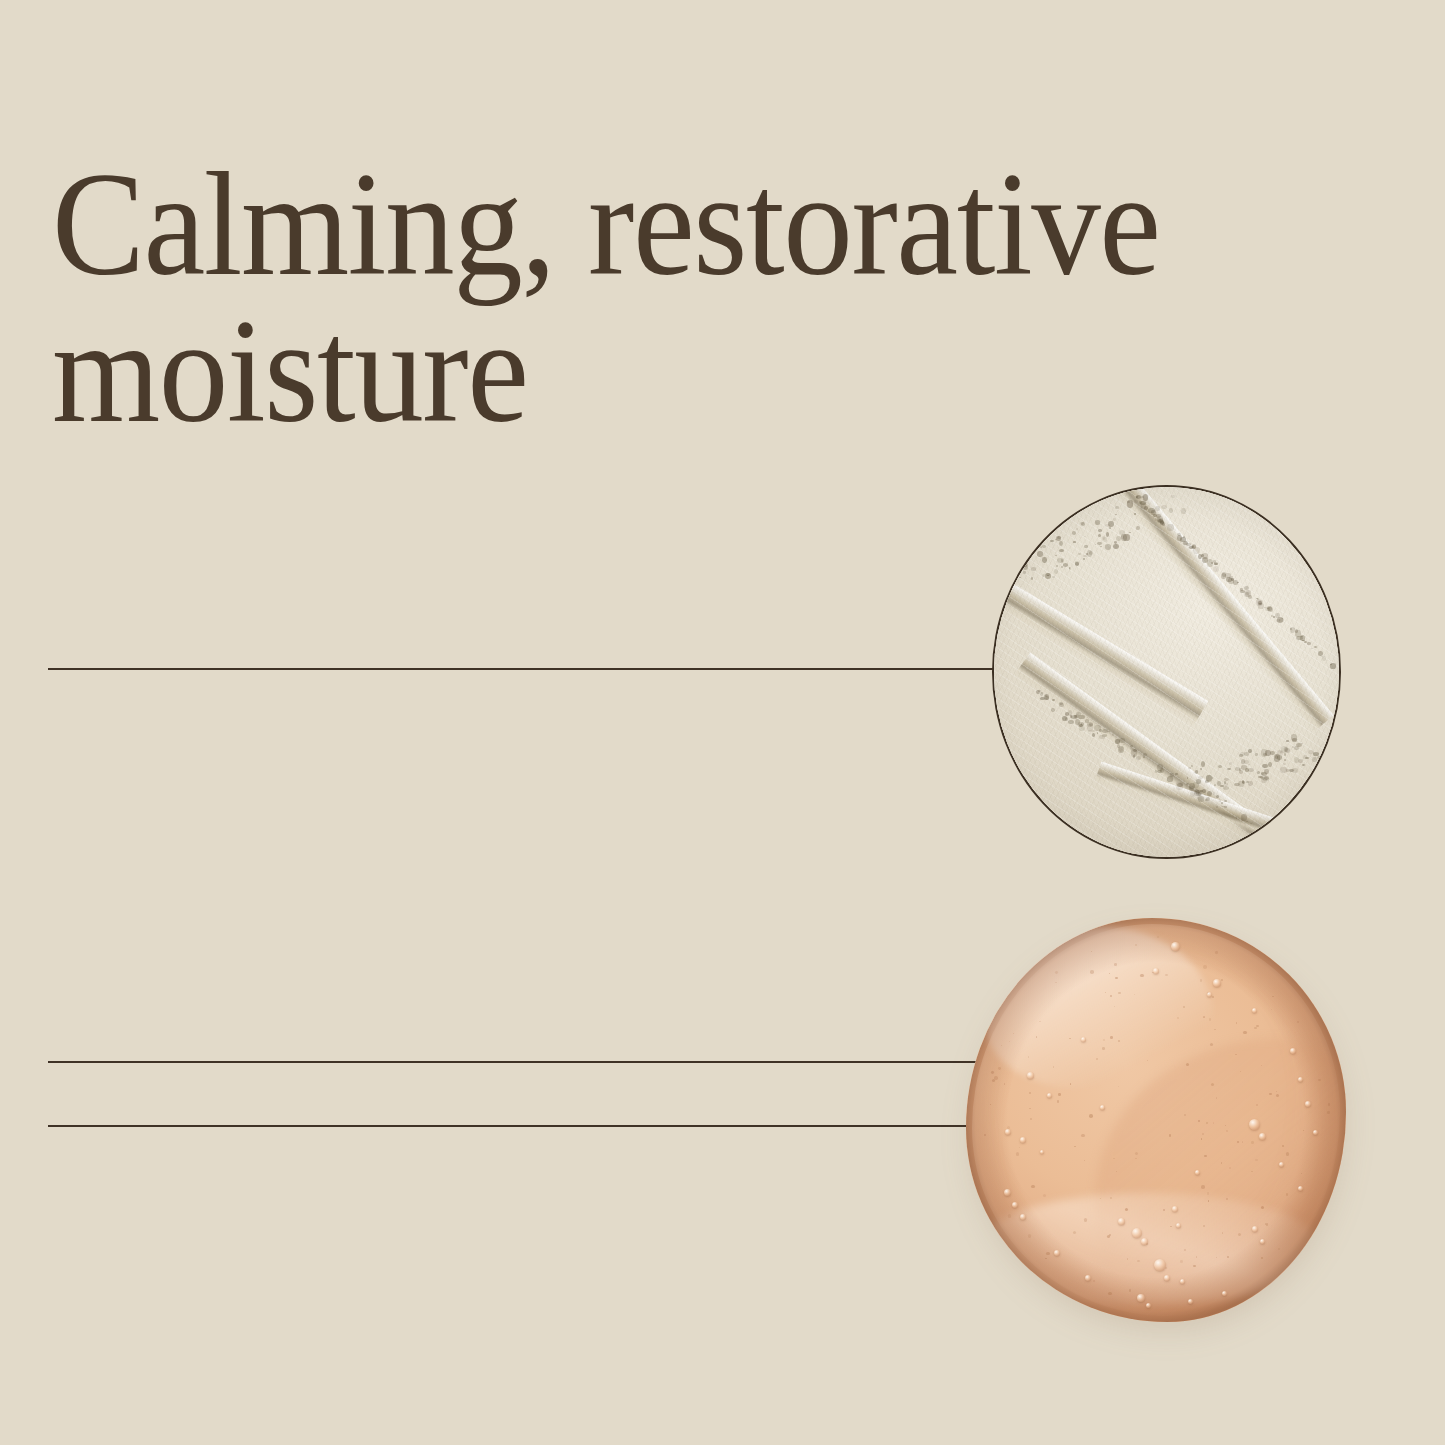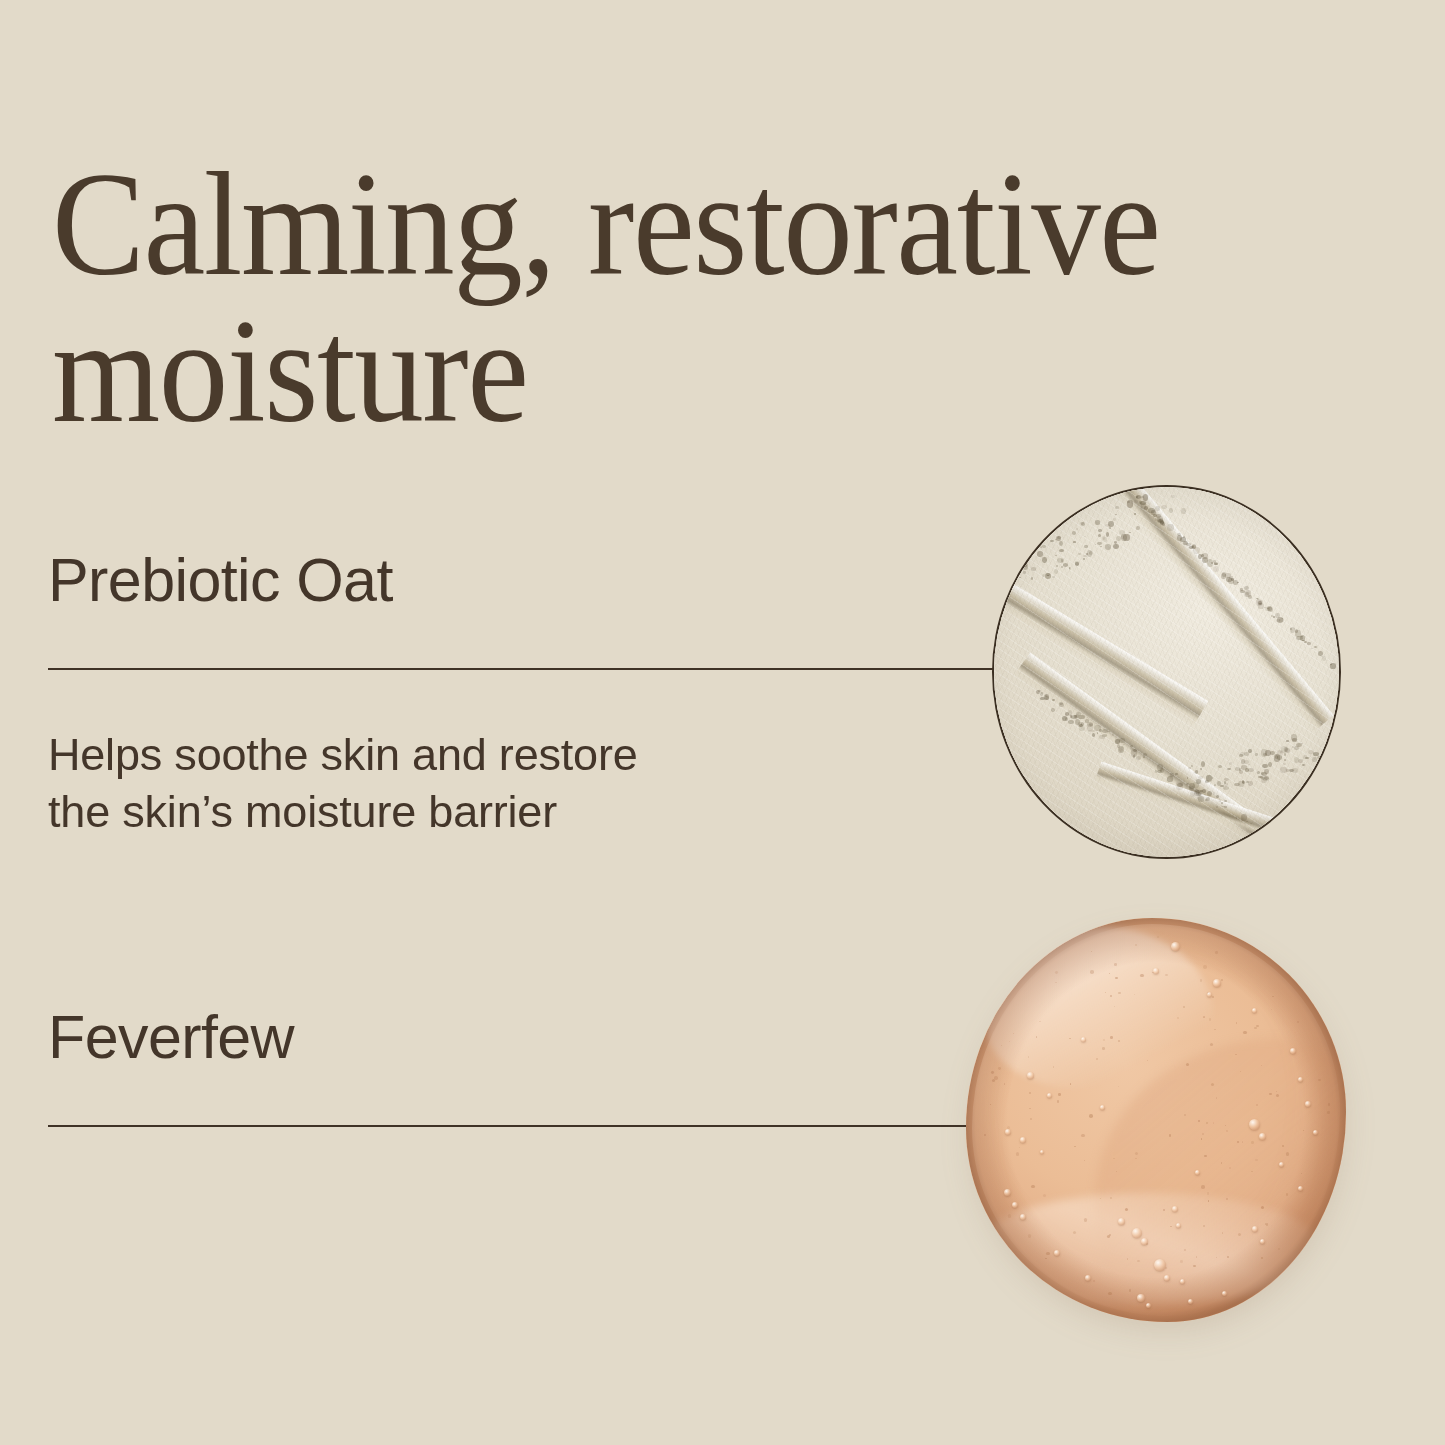--- a/index.html
+++ b/index.html
@@ -229,26 +229,20 @@
   #connector-1 { left: 48px; top: 1125px; width: 950px; }
 </style>
 </head>
 <body>
 
 <div class="page">
 
   <h1 class="headline">Calming, restorative
 moisture</h1>
 
-  <div class="ingredient" id="ingredient-0">
-    <div class="ing-title">Prebiotic Oat</div>
-    <div class="ing-rule"></div>
-    <div class="ing-desc">Helps soothe skin and restore
-the skin’s moisture barrier</div>
-  </div>
 
   <div class="connector" id="connector-0"></div>
 
   <div class="oat-circle">
     <div class="oat-base"></div>
     <div class="ridge ridge-a"></div>
     <div class="ridge ridge-b"></div>
     <div class="ridge ridge-c"></div>
     <div class="ridge ridge-d"></div>
     <div class="grain"></div>
@@ -625,21 +619,20 @@
       <div class="speck" style="left: 92.4394%; top: 71.5141%; width: 6.46728px; height: 4.0887px; opacity: 0.76;"></div>
       <div class="speck" style="left: 84.742%; top: 76.2454%; width: 2.44573px; height: 2.73726px; opacity: 0.4;"></div>
       <div class="speck" style="left: 65.5443%; top: 80.4246%; width: 3.67151px; height: 2.67299px; opacity: 0.72;"></div>
       <div class="speck" style="left: 86.513%; top: 67.9225%; width: 4.29571px; height: 3.58487px; opacity: 0.68;"></div>
       <div class="speck" style="left: 58.1232%; top: 76.4894%; width: 3.599px; height: 3.52354px; opacity: 0.7;"></div>
       <div class="speck" style="left: 72.0101%; top: 79.2997%; width: 1.80064px; height: 2.26465px; opacity: 0.56;"></div>
       <div class="speck" style="left: 86.2167%; top: 66.8835%; width: 5.82113px; height: 6.63782px; opacity: 0.45;"></div>
     </div>
 
   <div class="ingredient" id="ingredient-1">
-    <div class="ing-title">Feverfew</div>
     <div class="ing-rule"></div>
   </div>
 
   <div class="connector" id="connector-1"></div>
 
   <div class="gel-wrap">
     <div class="gel-shadow"></div>
     <div class="gel-blob">
       <div class="gel-wave"></div>
       <div class="gel-sheen"></div>

